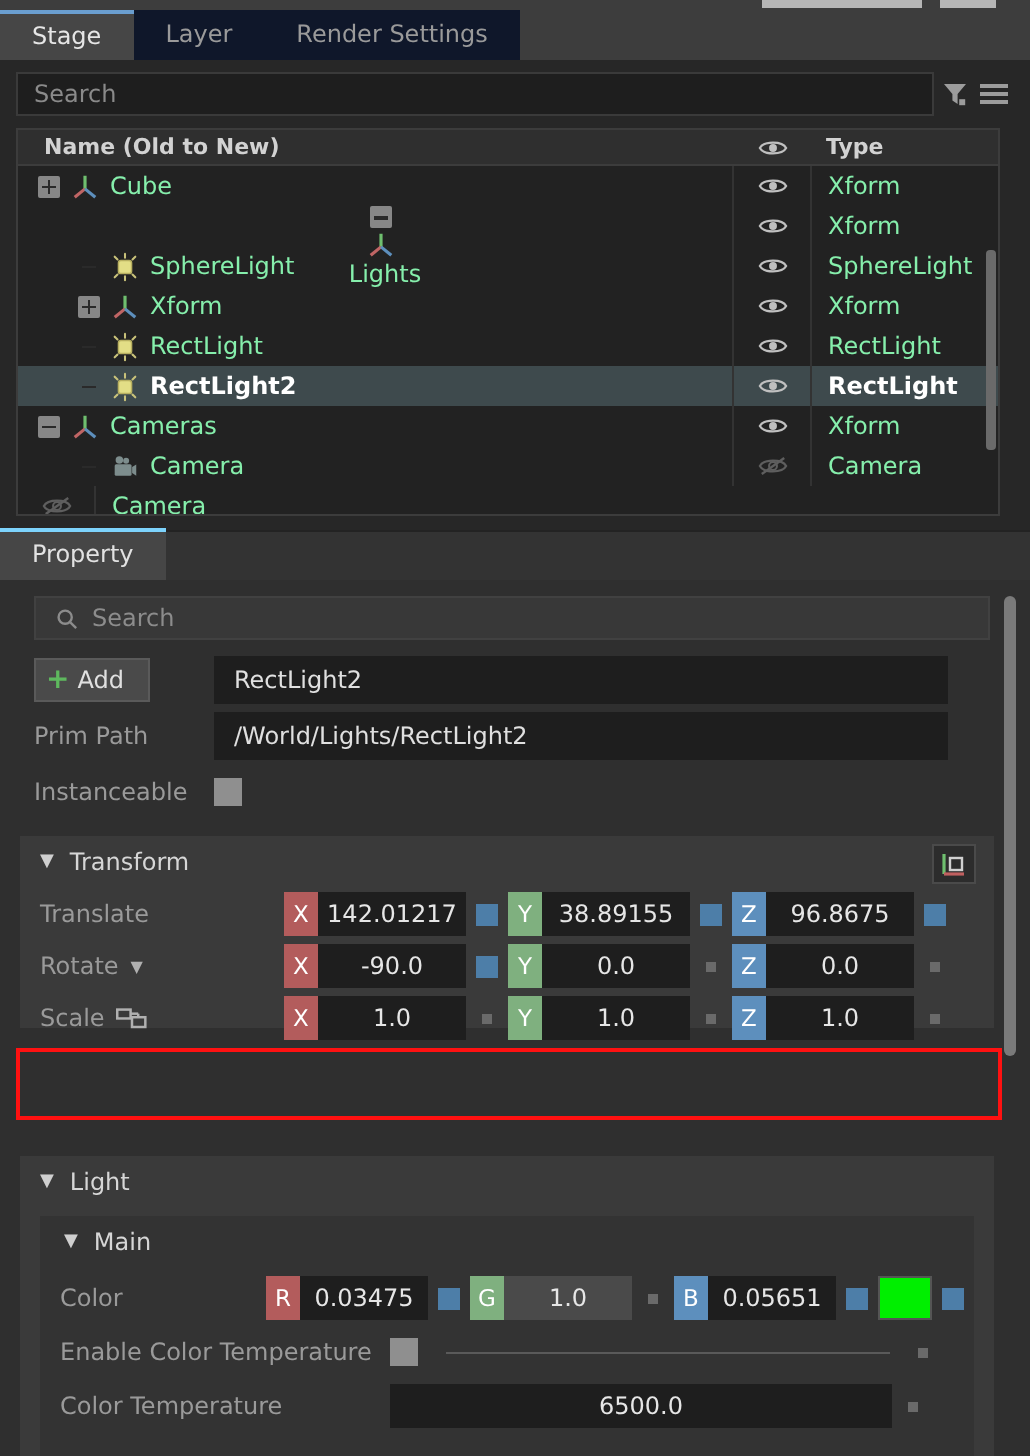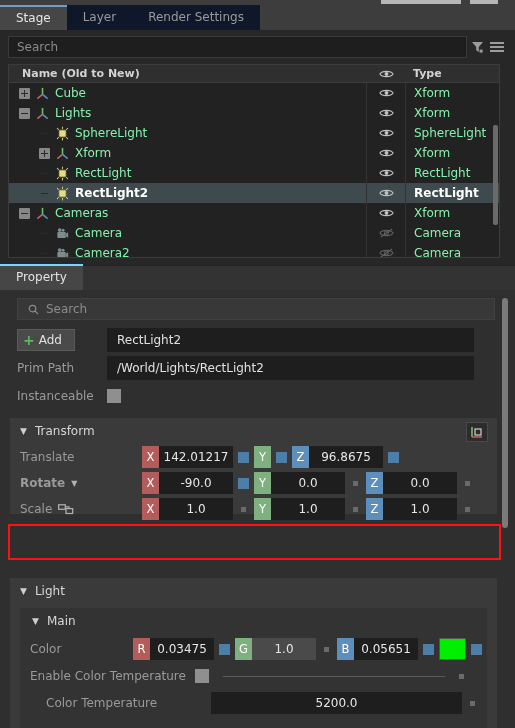--- a/index.html
+++ b/index.html
@@ -224,21 +224,21 @@
             </div>
             <div class="tr-eye">
               <svg width="15" height="10" viewBox="0 0 16 10">
                 <path d="M1,5 C3,1.2 13,1.2 15,5 C13,8.8 3,8.8 1,5 Z" fill="none" stroke="#c0c0c0" stroke-width="1.2"></path>
                 <circle cx="8" cy="5" r="2.1" fill="#c0c0c0"></circle>
               </svg>
             </div>
             <div class="tr-type">Xform</div>
           </div>
           <div class="trow">
-            <div class="tr-name" style="padding-left:10px;">
+            <div class="tr-name" style="padding-left:10px;flex-direction:column;">
               <span class="expander"></span>
               <span class="tr-icon">
                 <svg width="15" height="15" viewBox="0 0 16 16">
                   <line x1="8" y1="9" x2="8" y2="2" stroke="#6fbf6f" stroke-width="1.7"></line>
                   <line x1="8" y1="9" x2="2.5" y2="13.5" stroke="#c06565" stroke-width="1.7"></line>
                   <line x1="8" y1="9" x2="13.5" y2="13.5" stroke="#5d8fbd" stroke-width="1.7"></line>
                 </svg>
               </span>
               <span>Lights</span>
             </div>
@@ -384,32 +384,20 @@
             <div class="tr-eye">
               <svg width="15" height="10" viewBox="0 0 16 10">
                 <path d="M1,5 C3,1.2 13,1.2 15,5 C13,8.8 3,8.8 1,5 Z" fill="none" stroke="#5e5e5e" stroke-width="1.2"></path>
                 <circle cx="8" cy="5" r="2.1" fill="none" stroke="#5e5e5e" stroke-width="1.1"></circle>
                 <line x1="2" y1="9.3" x2="14" y2="0.7" stroke="#5e5e5e" stroke-width="1.3"></line>
               </svg>
             </div>
             <div class="tr-type">Camera</div>
           </div>
           <div class="trow">
-            <div class="tr-name" style="padding-left:30px;">
-              <span class="expander none"></span>
-              <span class="tr-icon">
-                <svg width="15" height="15" viewBox="0 0 16 16">
-                  <circle cx="5" cy="4.3" r="2" fill="#7d8d8d"></circle>
-                  <circle cx="8.6" cy="4.6" r="1.6" fill="#7d8d8d"></circle>
-                  <rect x="2.5" y="6.5" width="9" height="6.2" rx="0.8" fill="#7d8d8d"></rect>
-                  <polygon points="11.8,8 14,6.6 14,12.6 11.8,11.2" fill="#7d8d8d"></polygon>
-                </svg>
-              </span>
-              <span>Camera2</span>
-            </div>
             <div class="tr-eye">
               <svg width="15" height="10" viewBox="0 0 16 10">
                 <path d="M1,5 C3,1.2 13,1.2 15,5 C13,8.8 3,8.8 1,5 Z" fill="none" stroke="#5e5e5e" stroke-width="1.2"></path>
                 <circle cx="8" cy="5" r="2.1" fill="none" stroke="#5e5e5e" stroke-width="1.1"></circle>
                 <line x1="2" y1="9.3" x2="14" y2="0.7" stroke="#5e5e5e" stroke-width="1.3"></line>
               </svg>
             </div>
             <div class="tr-type">Camera</div>
           </div>
         </div>
@@ -471,29 +459,32 @@
           <div class="vrow" style="height: 26px;">
             <div class="vlabel" style="width:132px;">
               <span>Translate</span>
             </div>
             <div class="axis x">X</div>
             <div class="numbox" style="width:74px;">
               <span>142.01217</span>
             </div>
             <div class="dot-blue"></div>
             <div class="axis y">Y</div>
+            <div class="numbox" style="width:74px;">
+              <span>38.89155</span>
+            </div>
             <div class="dot-blue"></div>
             <div class="axis z">Z</div>
             <div class="numbox" style="width:74px;">
               <span>96.8675</span>
             </div>
             <div class="dot-blue"></div>
           </div>
           <div class="vrow" style="height: 26px;">
-            <div class="vlabel" style="width:132px;font-weight:bold;">
+            <div class="vlabel" style="width:132px;">
               <span>Rotate</span>
               <span style="margin-left:6px; font-size:8px; color:#b0b0b0;">▼</span>
             </div>
             <div class="axis x">X</div>
             <div class="numbox" style="width:74px;">
               <span>-90.0</span>
             </div>
             <div class="dot-blue"></div>
             <div class="axis y">Y</div>
             <div class="numbox" style="width:74px;">
@@ -572,24 +563,24 @@
           <div class="dot-blue"></div>
         </div>
 
         <div class="vrow" style="position:absolute; top:55px; left:0; width:467px;">
           <div class="vlabel" style="width:175px;">Enable Color Temperature</div>
           <div class="chk"></div>
           <div class="slider-line" style="width:222px; margin-left:14px;"></div>
           <div class="dot-gray" style="margin-left:14px;"></div>
         </div>
 
-        <div class="vrow" style="position:absolute; top:82px; left:16px; width:467px;">
+        <div class="vrow" style="position:absolute; top:82px; left:0; width:467px;">
           <div class="vlabel" style="width:175px;">Color Temperature</div>
           <div class="numbox" style="width:251px;">
-            <span>5200.0</span>
+            <span>6500.0</span>
           </div>
           <div class="dot-gray"></div>
         </div>
       </div>
     </div>
 
     <div class="pscroll" style="top:8px; height:230px;"></div>
   </div>
 
   <div class="hl-box" id="scale-highlight" style="left: 8px; top: 524px; width: 493px; height: 36px; border-color: rgb(255, 17, 17);"></div>

